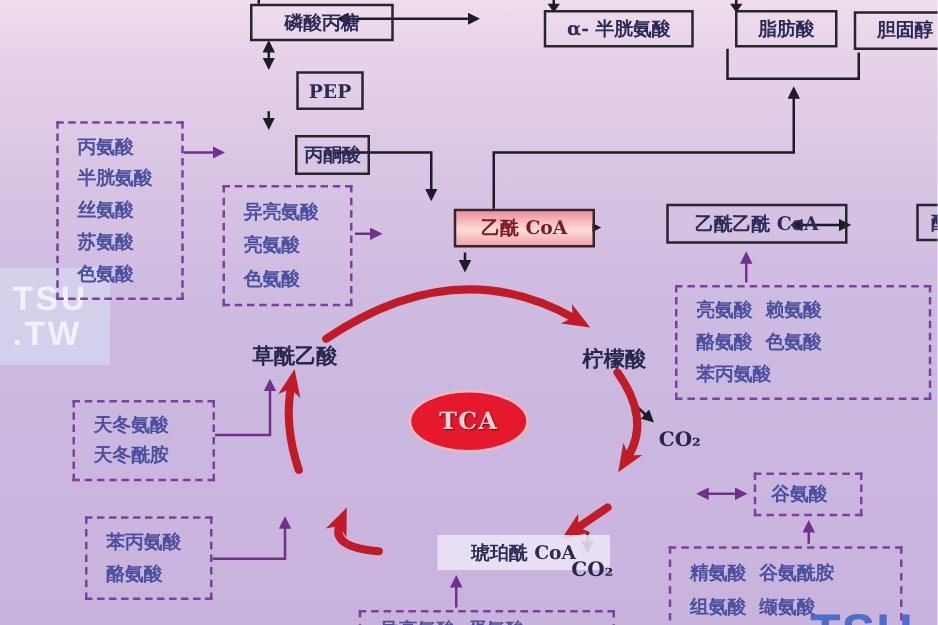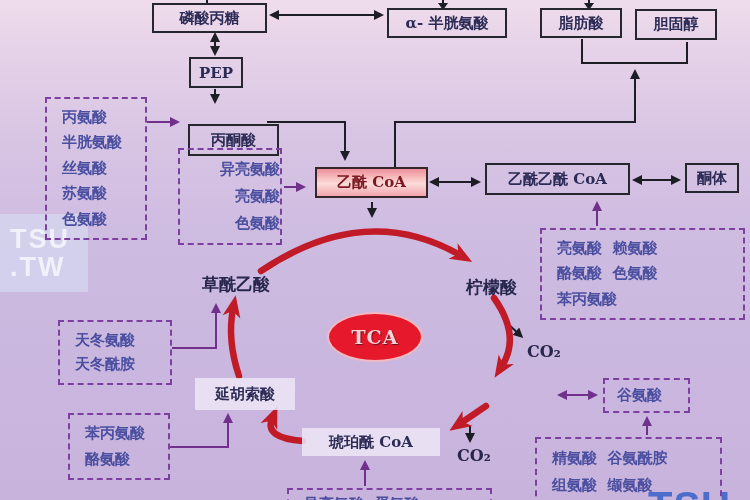--- a/index.html
+++ b/index.html
@@ -3,21 +3,21 @@
 <meta charset="utf-8">
 <style>
   html,body{margin:0;padding:0;}
   .stage{
     position:relative;width:750px;height:500px;overflow:hidden;
     font-family:"DejaVu Serif","Liberation Serif",serif;
     background:linear-gradient(180deg,#efdceb 0%,#e6d2e8 10%,#d9c6e4 26%,#cfbce1 45%,#cbb8df 65%,#c9b5de 85%,#c7b3dc 100%);
   }
   .layer{position:absolute;left:0;top:0;}
   svg.arrows{z-index:2;}
-  .node{position:absolute;z-index:3;box-sizing:border-box;display:flex;align-items:center;justify-content:center;}
+  .node{position:absolute;z-index:3;box-sizing:border-box;display:flex;align-items:center;justify-content:center;margin-left:48px;}
   .solid{border:2px solid #26262e;color:#2b2b55;font-weight:bold;font-size:15px;white-space:nowrap;background:transparent;}
   .pink{border:2px solid #35262a;color:#7c1822;font-weight:bold;font-size:15px;white-space:nowrap;
         background:linear-gradient(180deg,#ef8f9b 0%,#f9c9c8 40%,#fcdcda 55%,#f2a4ac 100%);}
   .lite{border:none;background:rgba(236,229,245,0.88);color:#2b2b55;font-weight:bold;font-size:15px;white-space:nowrap;}
   .txt{position:absolute;z-index:3;color:#27274e;font-weight:bold;font-size:17px;white-space:nowrap;}
   .dashed{position:absolute;z-index:3;box-sizing:border-box;border:2px dashed #7d3fa0;color:#4b4fa0;
           font-weight:bold;font-size:15px;display:flex;flex-direction:column;justify-content:space-around;
           padding:6px 0 6px 15px;}
   .dashed .ln{white-space:pre;line-height:1.3;}
   .tca{position:absolute;z-index:4;left:327px;top:312px;width:92px;height:46px;border-radius:50%;
@@ -113,53 +113,50 @@
   </div>
   <div class="node solid" style="left:540px;top:8px;width:82px;height:30px;">
     <span>脂肪酸</span>
   </div>
   <div class="node solid" style="left:635px;top:9px;width:82px;height:31px;">
     <span>胆固醇</span>
   </div>
   <div class="node solid" style="left:189px;top:57px;width:54px;height:31px;">
     <span>PEP</span>
   </div>
-  <div class="node solid" style="left:188px;top:124px;width:91px;height:32px;">
+  <div class="node solid" style="left:188px;top:108px;width:60px;height:32px;">
     <span>丙酮酸</span>
   </div>
   <div class="node pink" style="left:315px;top:167px;width:113px;height:31px;">
     <span>乙酰 CoA</span>
   </div>
   <div class="node solid" style="left:485px;top:163px;width:145px;height:32px;">
     <span>乙酰乙酰 CoA</span>
   </div>
   <div class="node solid" style="left:685px;top:163px;width:54px;height:30px;">
     <span>酮体</span>
   </div>
 
   <div class="txt" style="left:202px;top:273px;">草酰乙酸</div>
   <div class="txt" style="left:466px;top:276px;">柠檬酸</div>
-  <div class="node lite" style="left:195px;top:378px;width:100px;height:32px;">
-    <span>延胡索酸</span>
-  </div>
   <div class="node lite" style="left:302px;top:428px;width:138px;height:28px;">
     <span>琥珀酰 CoA</span>
   </div>
   <div class="txt" style="left:527px;top:342px;font-size:16px;">CO₂</div>
   <div class="txt" style="left:457px;top:446px;font-size:16px;">CO₂</div>
 
   <div class="dashed" style="left:45px;top:97px;width:102px;height:143px;">
     <div class="ln">丙氨酸</div>
     <div class="ln">半胱氨酸</div>
     <div class="ln">丝氨酸</div>
     <div class="ln">苏氨酸</div>
     <div class="ln">色氨酸</div>
   </div>
 
-  <div class="dashed" style="left:178px;top:148px;width:104px;height:97px;align-items:flex-end;">
+  <div class="dashed" style="left:178px;top:148px;width:104px;height:97px;">
     <div class="ln">异亮氨酸</div>
     <div class="ln">亮氨酸</div>
     <div class="ln">色氨酸</div>
   </div>
 
   <div class="dashed" style="left:540px;top:228px;width:205px;height:92px;">
     <div class="ln">亮氨酸  赖氨酸</div>
     <div class="ln">酪氨酸  色氨酸</div>
     <div class="ln">苯丙氨酸</div>
   </div>

